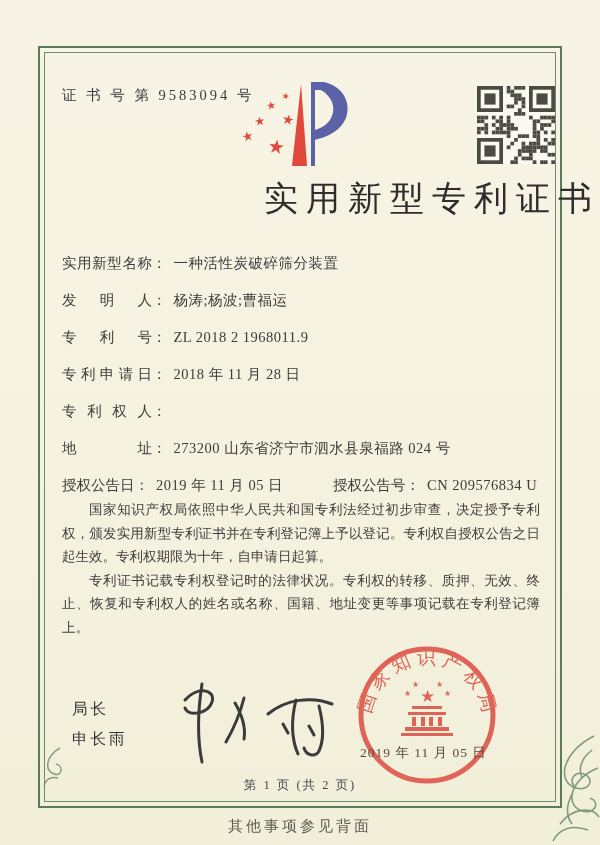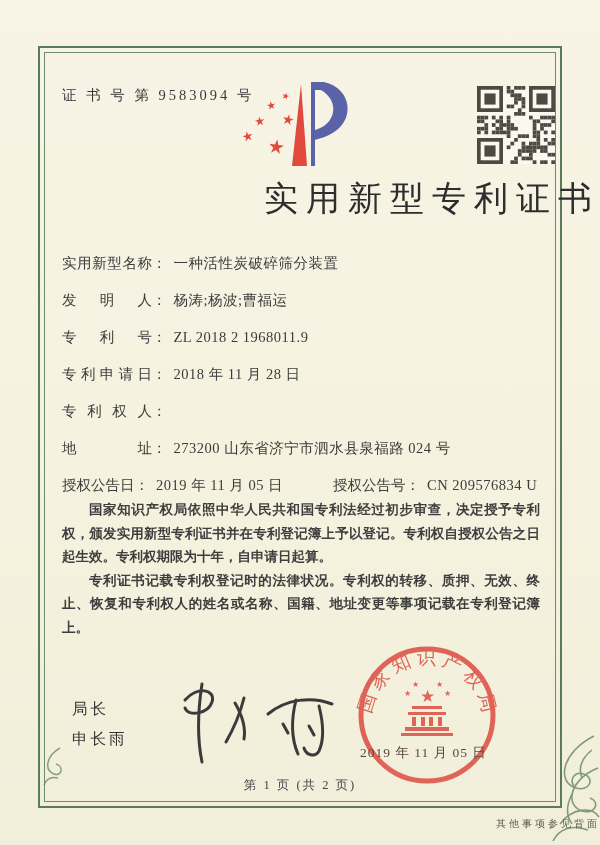--- a/index.html
+++ b/index.html
@@ -16,31 +16,31 @@
   .title{position:absolute;left:0;top:176px;width:100%;text-align:right;
     font-size:34px;letter-spacing:8px;color:#2d2d2d;}
   .fields{position:absolute;left:62px;top:252px;width:478px;}
   .field-row{display:flex;margin-bottom:15px;font-size:14.5px;line-height:22px;white-space:nowrap;}
   .f-label{display:inline-block;width:90px;text-align:justify;text-align-last:justify;}
   .f-colon{display:inline-block;}
   .f-value{margin-left:7px;letter-spacing:0.5px;}
   .grant-pair2{margin-left:50px;display:flex;}
   .g-label{display:inline-block;}
   .paras{position:absolute;left:62px;top:498px;width:478px;font-size:13.5px;line-height:23.5px;
-    text-align:justify;color:#3e3e3e;font-weight:bold;}
+    text-align:justify;color:#3e3e3e;}
   .paras p{margin:0;text-indent:2em;}
   .director{position:absolute;left:72px;top:694px;font-size:15.5px;letter-spacing:3px;line-height:30px;color:#333;}
   .signature{position:absolute;left:172px;top:676px;}
   .seal{position:absolute;left:352px;top:640px;}
   .seal-date{position:absolute;left:360px;top:744px;width:130px;font-size:13.5px;
     letter-spacing:1px;color:#5e4640;text-align:left;white-space:nowrap;}
   .footer-page{position:absolute;left:0;top:777px;width:100%;text-align:center;
     font-size:12.5px;letter-spacing:2px;color:#45454a;}
-  .back-note{position:absolute;left:0;top:817px;width:100%;text-align:right;
-    font-size:10px;letter-spacing:3px;color:#5b5b50;}
+  .back-note{position:absolute;left:0;top:817px;width:100%;text-align:center;
+    font-size:15px;letter-spacing:3px;color:#5b5b50;}
   .flourish-br{position:absolute;left:502px;top:728px;}
   .curl-bl{position:absolute;left:40px;top:744px;}
 </style>
 </head>
 <body>
 
 <div class="page">
 
   <div class="border-outer">
     <div class="border-inner"></div>

